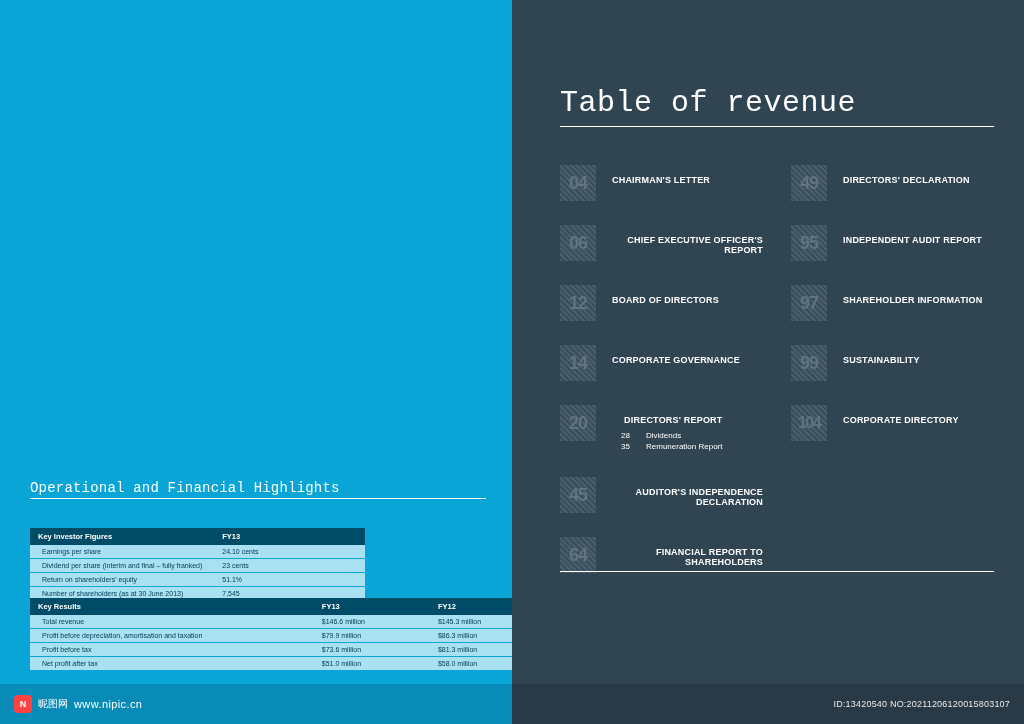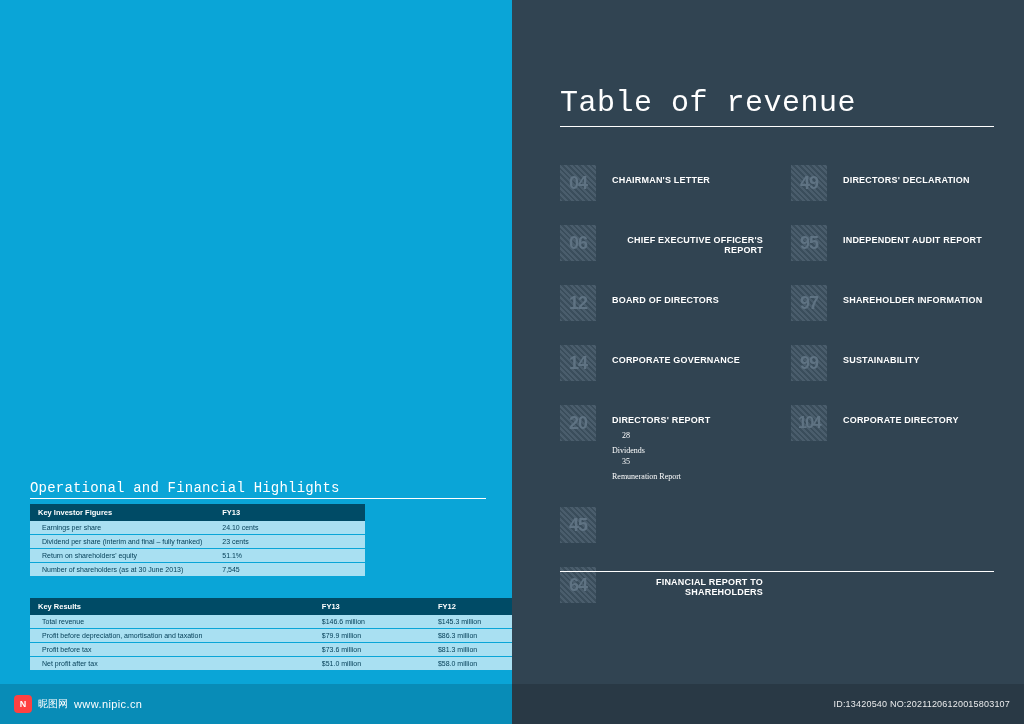--- a/index.html
+++ b/index.html
@@ -6,21 +6,21 @@
   body { width: 1024px; height: 724px; overflow: hidden; font-family: Arial, Helvetica, sans-serif; position: relative; }
   .spread { display: flex; width: 100%; height: 100%; }
   .page-left { width: 50%; height: 100%; background: #0aa5d7; position: relative; padding: 0 26px 0 30px; }
   .page-right { width: 50%; height: 100%; background: #314452; position: relative; padding: 86px 30px 0 48px; }
 
   
   .ofh-title { color: #ffffff; font-family: "Courier New", monospace; font-size: 14px; letter-spacing: .2px; position: absolute; left: 30px; top: 480px; right: 26px; }
   .ofh-rule { position: absolute; left: 30px; right: 26px; top: 498px; border-top: 1px solid #ffffff; }
 
   .tbl-wrap { position: absolute; left: 30px; }
-  .tbl-wrap.first { top: 504px; width: 335px; }
+  .tbl-wrap.first { top: 528px; width: 335px; }
   .tbl-wrap.second { top: 598px; width: 516px; }
 
   table { border-collapse: collapse; width: 100%; font-size: 7px; color: #003b54; }
   thead th { background: #004b66; color: #fff; text-align: left; font-weight: 700; padding: 4px 8px; font-size: 7.5px; }
   thead th:first-child { width: 55%; }
   tbody td { padding: 3px 8px; background: #a9e0f2; border-bottom: 1px solid #0aa5d7; }
   tbody tr td:first-child { padding-left: 12px; }
 
   
   .toc-title { color: #ffffff; font-family: "Courier New", monospace; font-size: 30px; letter-spacing: .5px; margin-bottom: 6px; }
@@ -35,21 +35,21 @@
     display: flex; align-items: center; justify-content: center;
     color: #5f7383; font-weight: 800; font-size: 18px;
     font-family: Arial, sans-serif;
     background-image: repeating-linear-gradient(45deg, #4a5d6c 0 2px, #3a4d5b 2px 4px);
     letter-spacing: -1px;
   }
   .page-box.wide { font-size: 16px; letter-spacing: -1.5px; }
   .toc-text { padding-top: 10px; }
   .toc-label { color: #ffffff; font-size: 9px; font-weight: 700; letter-spacing: .2px; text-transform: uppercase; font-family: "Arial Narrow", Arial, sans-serif; text-align: right; }
   .toc-sub { margin-top: 6px; }
-  .toc-sub-row { display: flex; gap: 6px; color: #ffffff; font-size: 8px; font-family: Liberation Serif, serif; margin-bottom: 2px; flex-direction: column; }
+  .toc-sub-row { display: flex; gap: 16px; color: #ffffff; font-size: 8px; font-family: Liberation Sans, sans-serif; margin-bottom: 2px; }
   .toc-sub-row .pg { width: 18px; text-align: right; }
 
   .bottom-rule { position: absolute; left: 48px; right: 30px; top: 571px; border-top: 1px solid #ffffff; }
   .footer { position: absolute; left: 0; right: 0; bottom: 0; height: 40px; background: rgba(0,0,0,.15); display: flex; align-items: center; justify-content: space-between; padding: 0 14px; color: #fff; font-size: 10px; }
   .footer .brand { display: flex; align-items: center; gap: 6px; }
   .footer .logo-shape { width: 18px; height: 18px; border-radius: 4px; background: #ff4141; display: flex; align-items: center; justify-content: center; font-weight: 700; font-size: 9px; color: #fff; }
   .footer .site { font-size: 11px; letter-spacing: .4px; }
   .footer .meta { font-size: 9px; opacity: .9; letter-spacing: .2px; }
 </style>
 </head>
@@ -166,20 +166,23 @@
                 </div>
                 <div class="toc-sub-row">
                   <span class="pg">35</span>
                   <span>Remuneration Report</span>
                 </div>
               </div>
             </div>
           </div>
           <div class="toc-item">
             <div class="page-box">45</div>
+            <div class="toc-text">
+              <div class="toc-label">AUDITOR'S INDEPENDENCE DECLARATION</div>
+            </div>
           </div>
           <div class="toc-item">
             <div class="page-box">64</div>
             <div class="toc-text">
               <div class="toc-label">FINANCIAL REPORT TO SHAREHOLDERS</div>
             </div>
           </div>
         </div>
       <div class="toc-col" id="toc-col2">
           <div class="toc-item">

